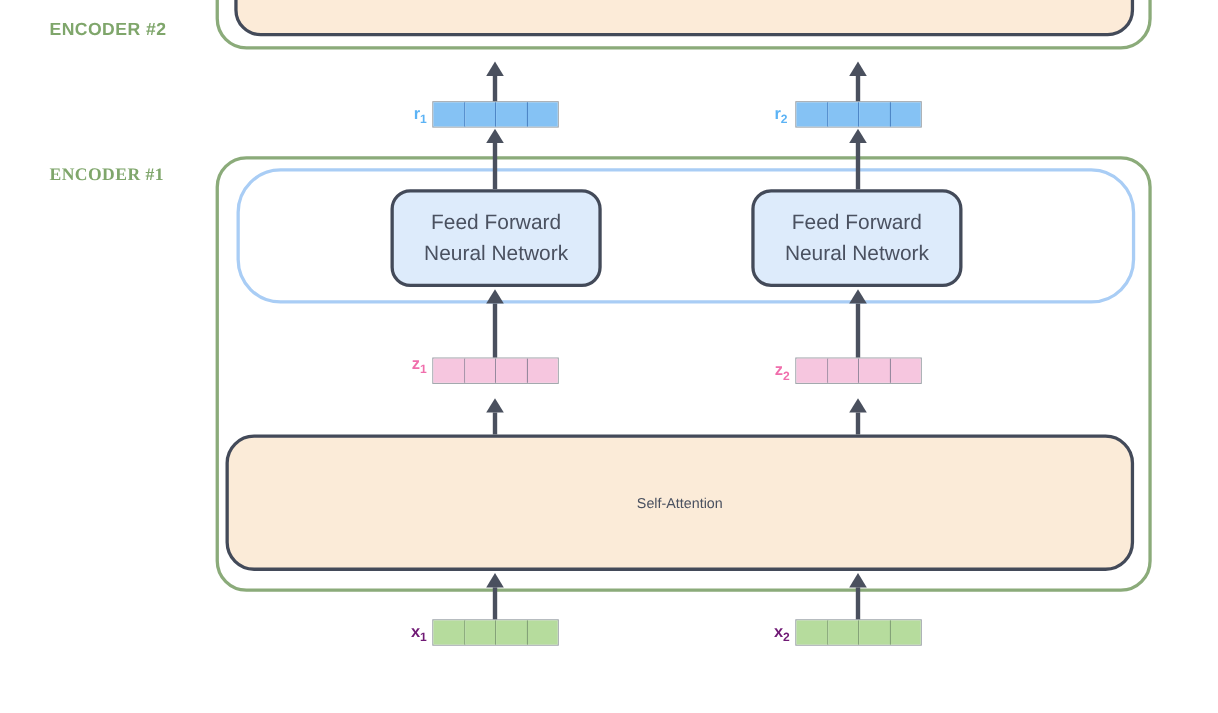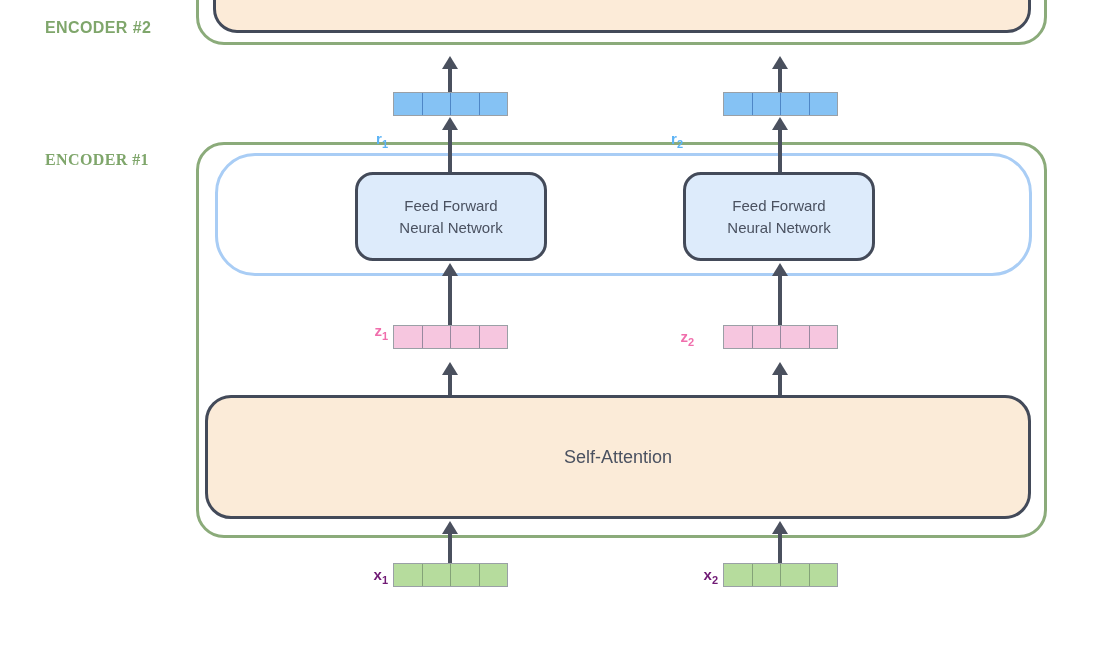--- a/index.html
+++ b/index.html
@@ -24,30 +24,30 @@
     border:3px solid #A9CDF5;border-radius:40px;background:#ffffff;
     box-sizing:border-box;
   }
   .ffn-box{
     position:absolute;top:172px;width:192px;height:89px;
     background:#DDEBFB;border:3px solid #434A59;border-radius:18px;
     box-sizing:border-box;display:flex;align-items:center;justify-content:center;
     z-index:3;
   }
   .ffn-box .ffn-text{
-    font-size:15px;color:#4A5160;text-align:center;line-height:1.45;
+    font-size:19px;color:#4A5160;text-align:center;line-height:1.45;
     white-space:pre-line;
   }
   .sa-box{
     position:absolute;left:205px;top:395px;width:826px;height:124px;
     background:#FBEBD8;border:3px solid #434A59;border-radius:26px;
     box-sizing:border-box;display:flex;align-items:center;justify-content:center;
     z-index:3;
   }
-  .sa-box .sa-text{font-size:18px;color:#4A5160;}
+  .sa-box .sa-text{font-size:13px;color:#4A5160;}
   .arrow{
     position:absolute;width:16px;display:flex;flex-direction:column;
     align-items:center;z-index:6;
   }
   .arrow .head{
     width:0;height:0;border-left:8px solid transparent;
     border-right:8px solid transparent;border-bottom:13px solid #4A505E;
   }
   .arrow .shaft{width:4px;flex:1;background:#4A505E;}
   .vec{
@@ -57,21 +57,21 @@
   .vec .cell{flex:1;}
   .vec-r .cell{background:#85C2F4;border-right:1px solid #4E86C6;}
   .vec-z .cell{background:#F6C6DF;border-right:1px solid #97899E;}
   .vec-x .cell{background:#B6DC9D;border-right:1px solid #84A278;}
   .vec .cell:last-child{border-right:none;}
   .vec-label{
     position:absolute;width:32px;text-align:right;font-weight:bold;
     font-size:15px;line-height:22px;height:22px;z-index:5;
   }
   .vec-label sub{font-size:11px;}
-  .lbl-r{color:#5CB3F5;margin-top:35px;}
+  .lbl-r{color:#5CB3F5;}
   .lbl-z{color:#F06EAC;}
   .lbl-x{color:#701a75;}
   .word{
     position:absolute;width:180px;text-align:center;top:608px;
     font-size:17.5px;font-weight:bold;color:#6CBE48;
   }
 </style>
 </head>
 <body>
 
@@ -92,21 +92,21 @@
       <div class="shaft"></div>
   </div>
 
   <div class="vec-label lbl-r" style="left:356px;top:93px;"><span>r</span><sub>1</sub></div>
   <div class="vec vec-r" style="left:393px;top:92px;">
     <div class="cell"></div>
       <div class="cell"></div>
       <div class="cell"></div>
       <div class="cell"></div>
   </div>
-  <div class="vec-label lbl-r" style="left:651px;top:93px;"><span>r</span><sub>2</sub></div>
+  <div class="vec-label lbl-r" style="left:684px;top:93px;"><span>r</span><sub>2</sub></div>
   <div class="vec vec-r" style="left:723px;top:92px;">
     <div class="cell"></div>
       <div class="cell"></div>
       <div class="cell"></div>
       <div class="cell"></div>
   </div>
 
   <div class="arrow" style="left:442px;top:117px;height:55px;">
     <div class="head"></div>
       <div class="shaft"></div>
@@ -140,21 +140,21 @@
       <div class="shaft"></div>
   </div>
 
   <div class="vec-label lbl-z" style="left:356px;top:320px;"><span>z</span><sub>1</sub></div>
   <div class="vec vec-z" style="left:393px;top:325px;">
     <div class="cell"></div>
       <div class="cell"></div>
       <div class="cell"></div>
       <div class="cell"></div>
   </div>
-  <div class="vec-label lbl-z" style="left:662px;top:326px;"><span>z</span><sub>2</sub></div>
+  <div class="vec-label lbl-z" style="left:686px;top:326px;"><span>z</span><sub>2</sub></div>
   <div class="vec vec-z" style="left:723px;top:325px;">
     <div class="cell"></div>
       <div class="cell"></div>
       <div class="cell"></div>
       <div class="cell"></div>
   </div>
 
   <div class="arrow" style="left:442px;top:362px;height:33px;">
     <div class="head"></div>
       <div class="shaft"></div>

